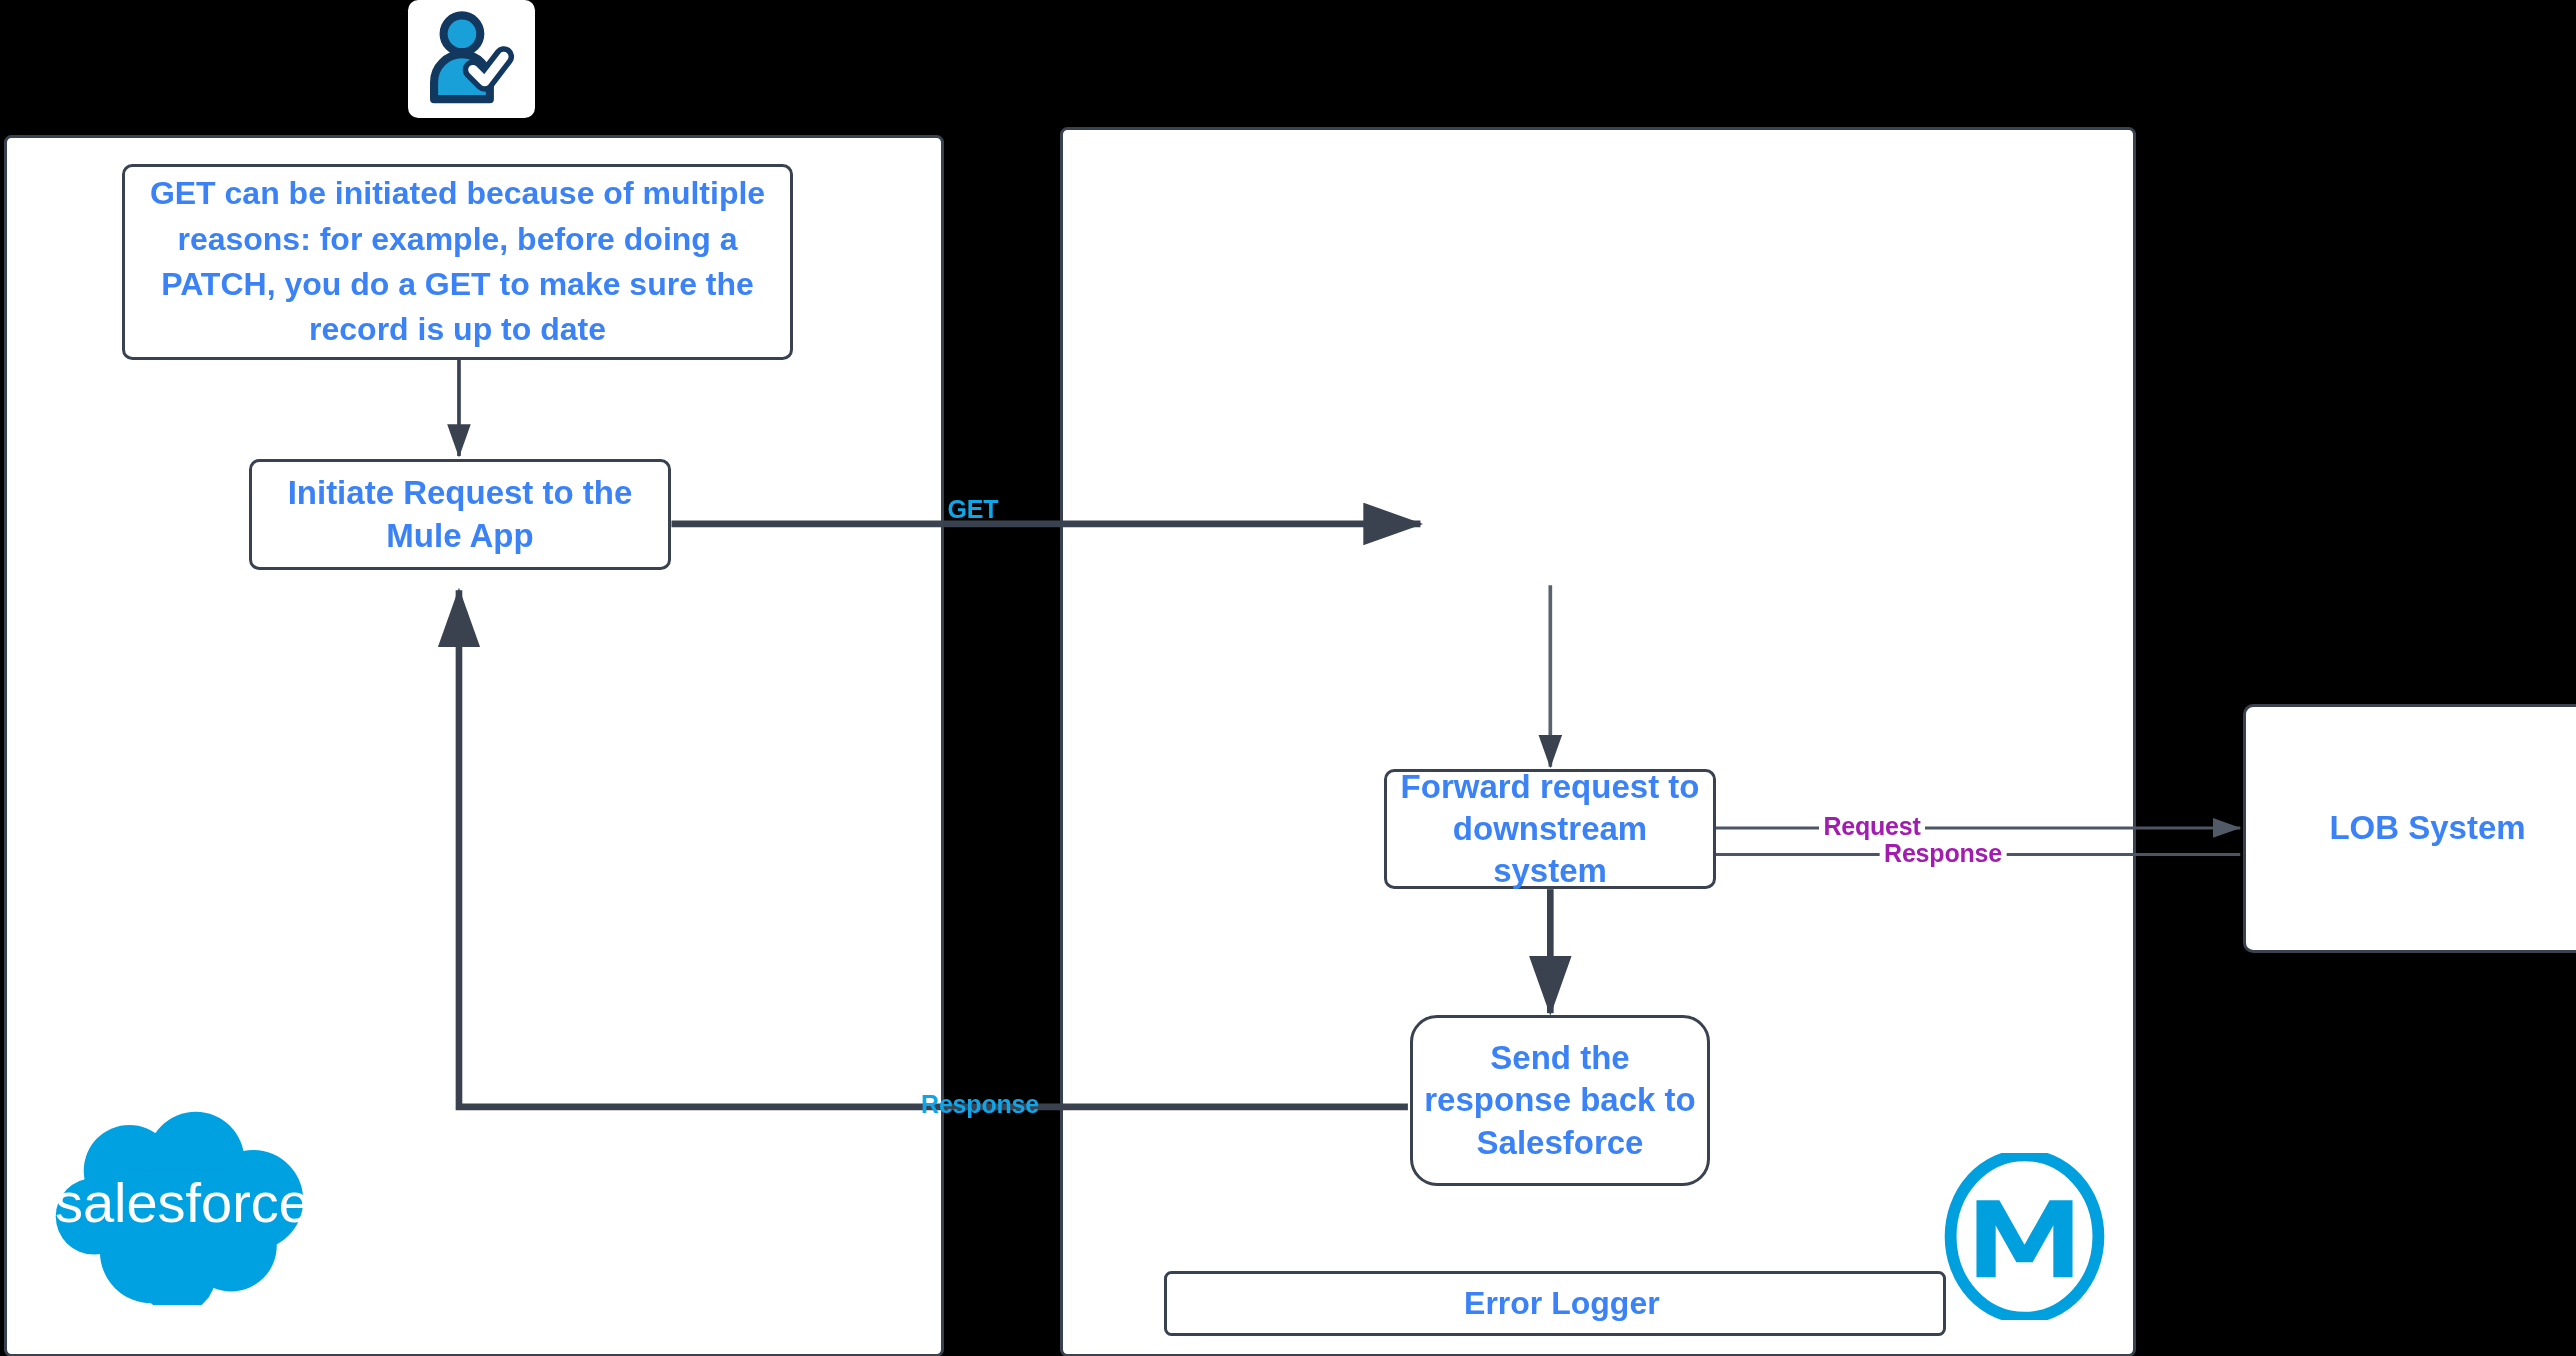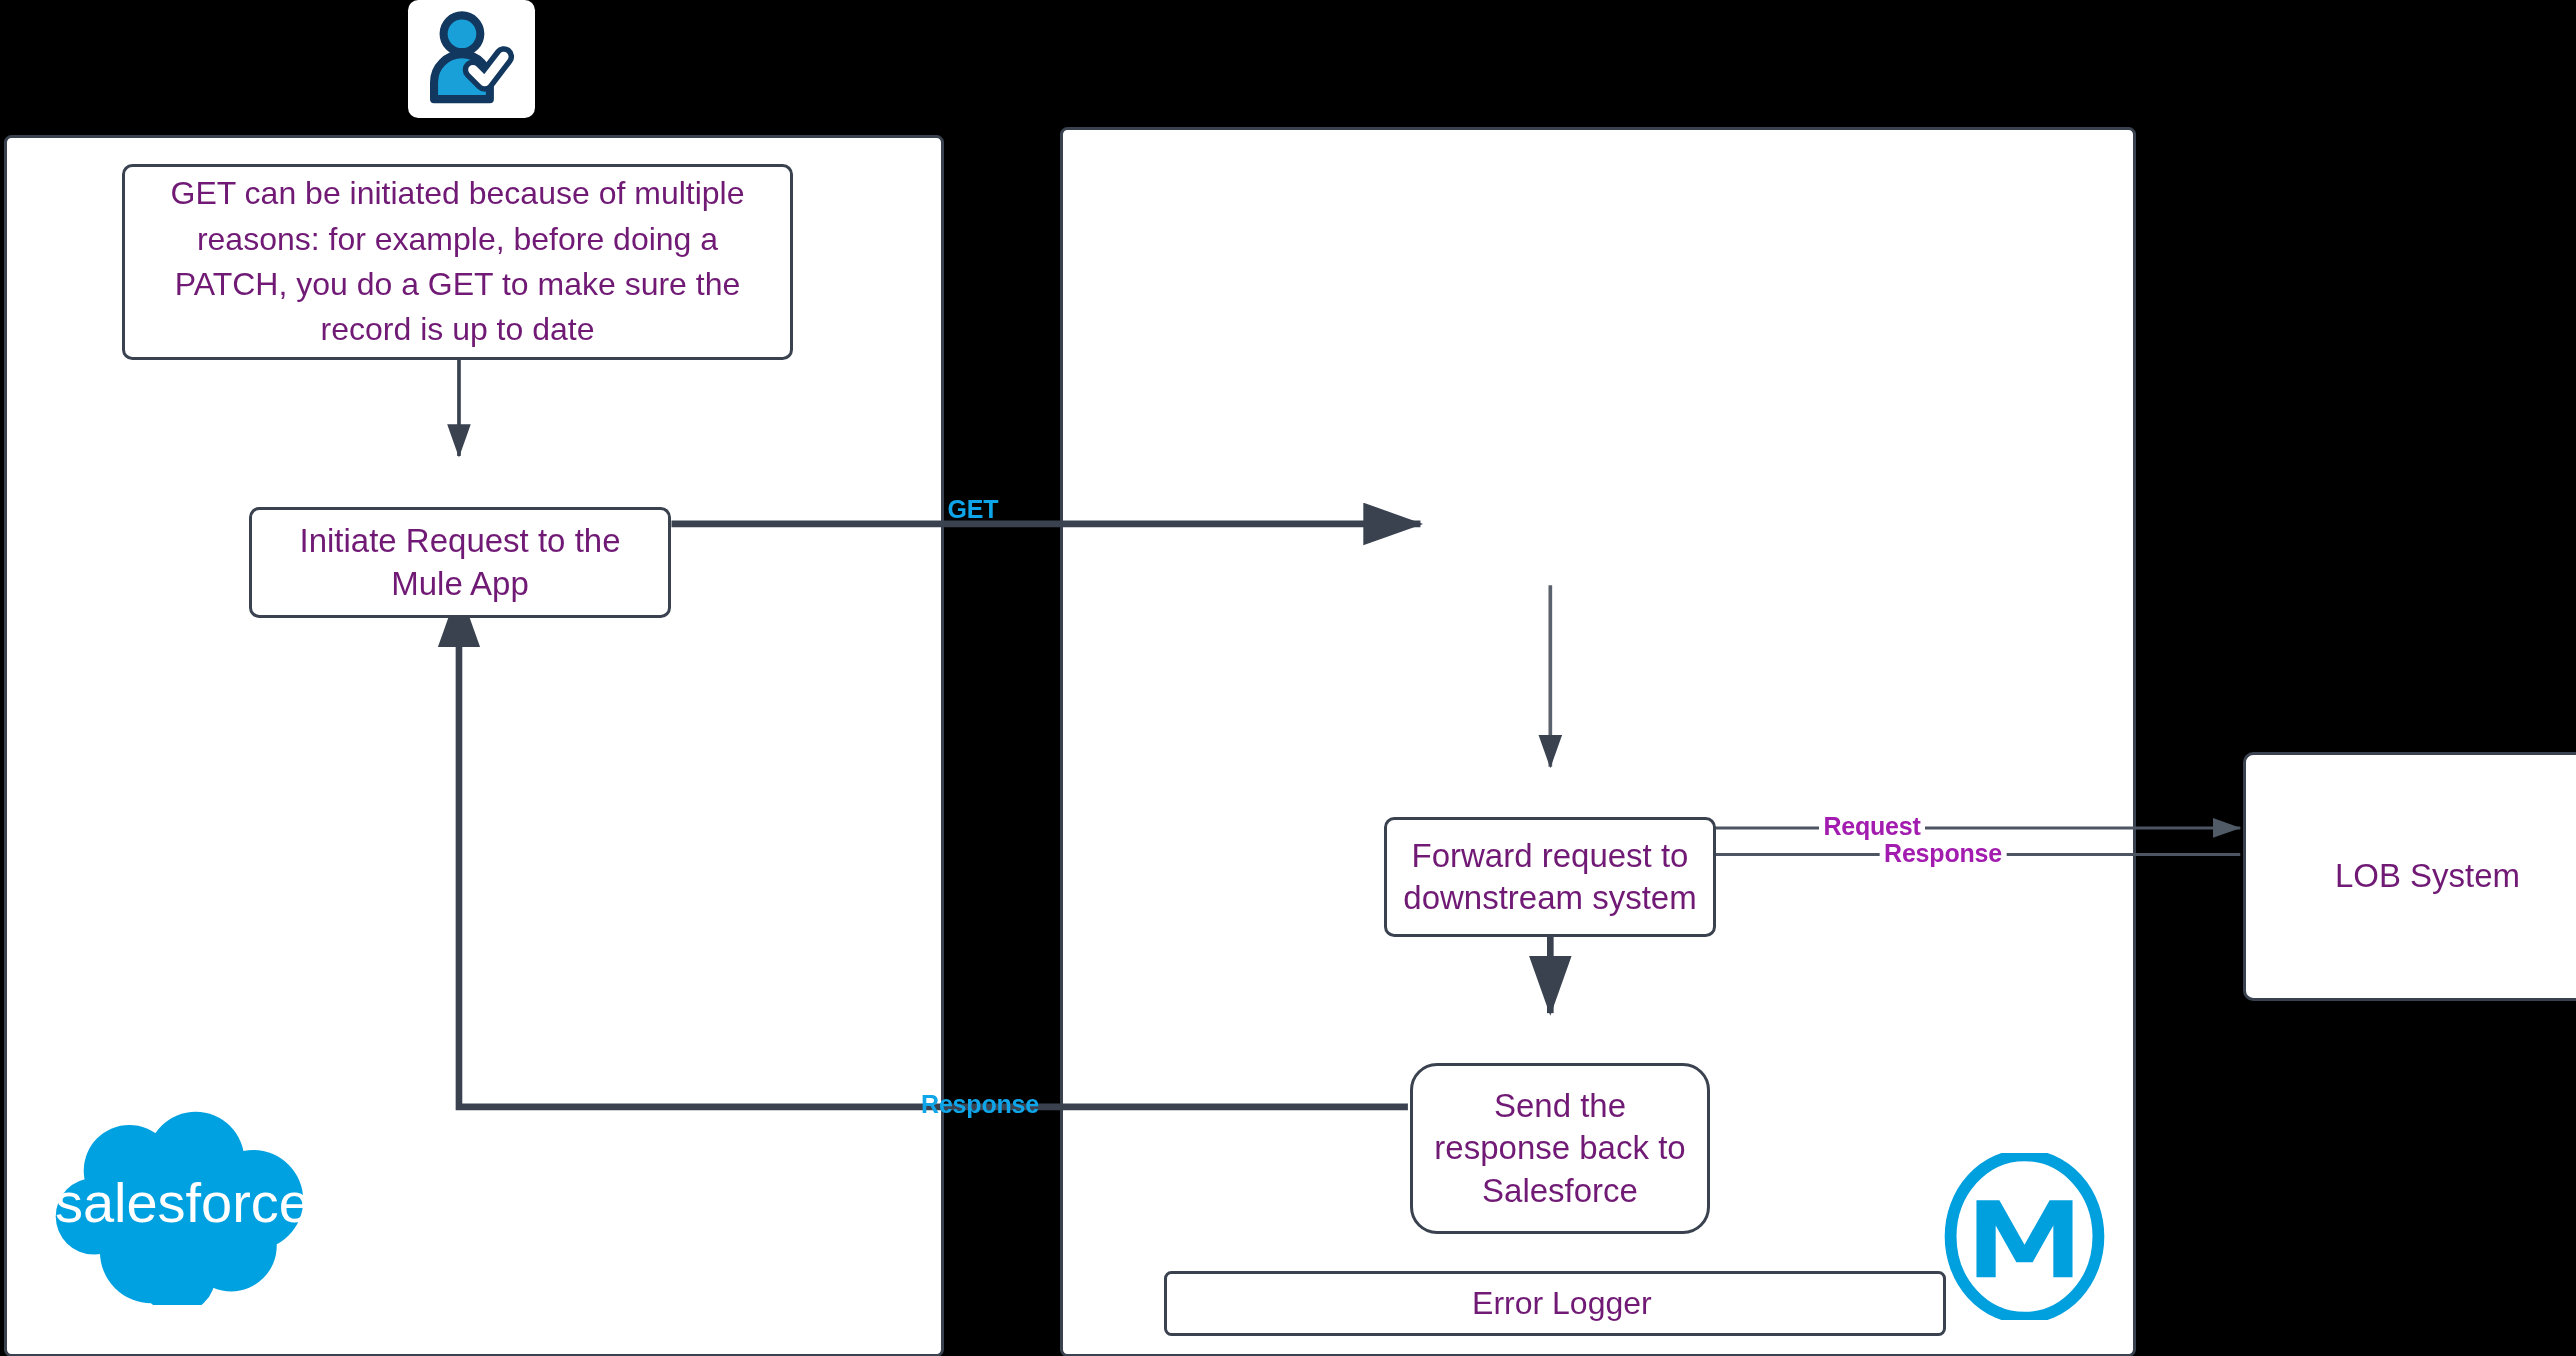--- a/index.html
+++ b/index.html
@@ -25,30 +25,31 @@
   .node {
     position: absolute;
     background: #ffffff;
     border: 3.7px solid #3a4250;
     border-radius: 10.3px;
     box-sizing: border-box;
     display: flex;
     align-items: center;
     justify-content: center;
     text-align: center;
-    color: #701a75;
+    color: #3b82f6;
     line-height: 1.28;
     padding: 0 10.3px;
+    font-weight: bold;
   }
   .node-note {
     font-size: 32px;
     line-height: 1.42;
     padding: 0 20.7px;
   }
-  .node-lg { font-size: 33px; margin-top: 48px; }
+  .node-lg { font-size: 33px; }
   .node-md { font-size: 32px; padding-left: 24px; }
   .edge-label {
     position: absolute;
     font-size: 25px;
     font-weight: bold;
     color: #a21caf;
     background: transparent;
     white-space: nowrap;
     letter-spacing: -0.2px;
   }

